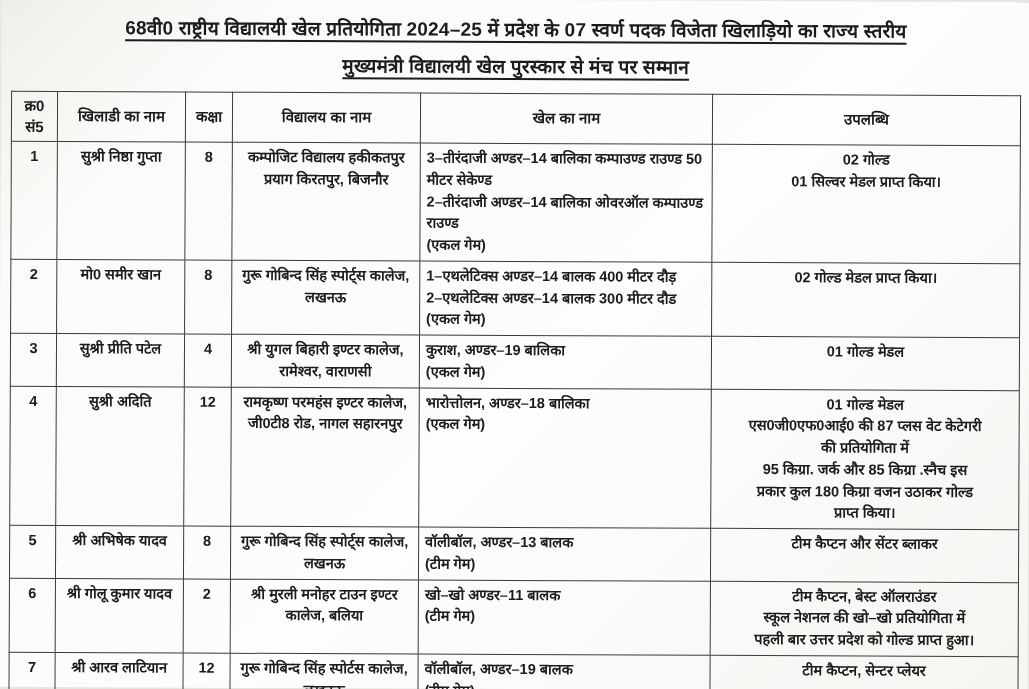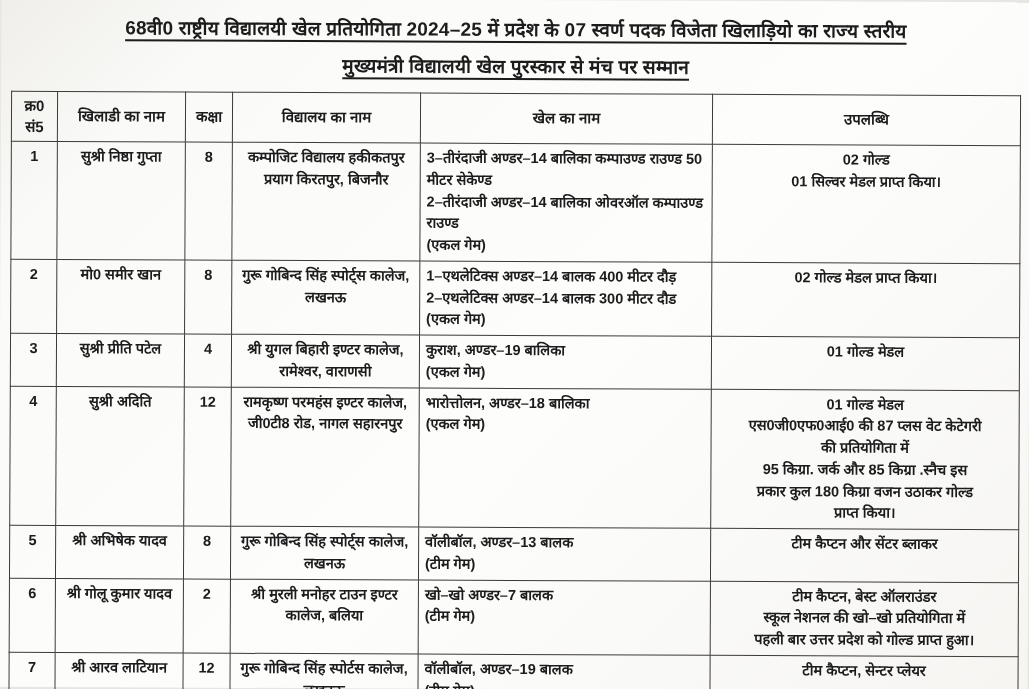--- a/index.html
+++ b/index.html
@@ -174,21 +174,21 @@
           <div>टीम कैप्टन और सेंटर ब्लाकर</div>
         </td>
       </tr>
 
       <tr class="row-6">
         <td class="c-serial">6</td>
         <td class="c-name">श्री गोलू कुमार यादव</td>
         <td class="c-class">2</td>
         <td class="c-school">श्री मुरली मनोहर टाउन इण्टर कालेज, बलिया</td>
         <td class="c-game">
-          <div>खो–खो अण्डर–7 बालक</div>
+          <div>खो–खो अण्डर–11 बालक</div>
           <div>(टीम गेम)</div>
         </td>
         <td class="c-ach">
           <div>टीम कैप्टन, बेस्ट ऑलराउंडर</div>
           <div>स्कूल नेशनल की खो–खो प्रतियोगिता में</div>
           <div>पहली बार उत्तर प्रदेश को गोल्ड प्राप्त हुआ।</div>
         </td>
       </tr>
 
       <tr class="row-7">

